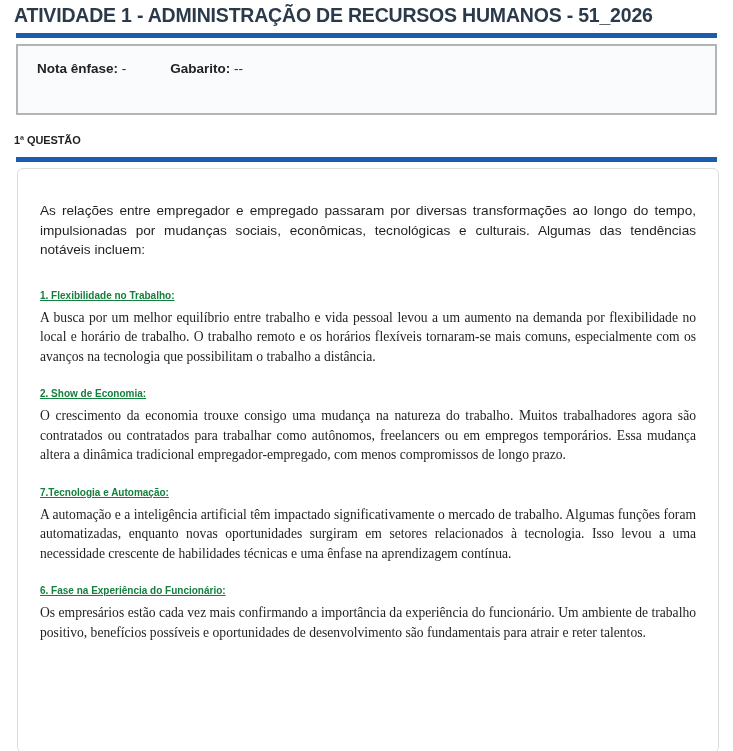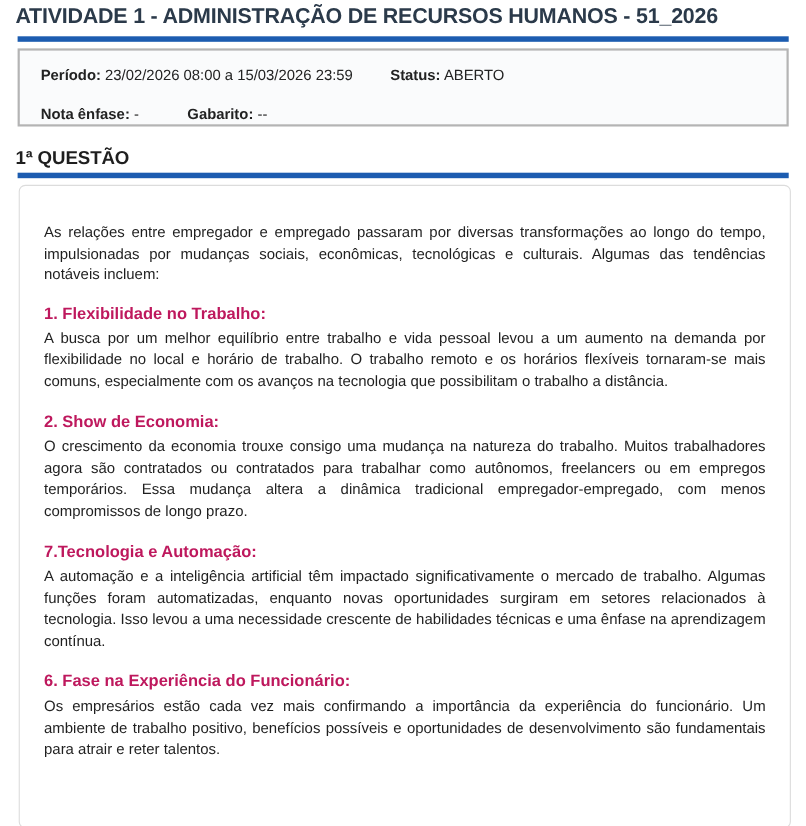--- a/index.html
+++ b/index.html
@@ -75,28 +75,28 @@
   }
   .info-line b {
     font-weight: bold;
   }
   .info-seg {
     display: inline-block;
   }
   .seg-periodo { min-width: 0; }
   .seg-status  { margin-left: 34px; }
   .seg-nota    { min-width: 0; }
-  .seg-gabarito{ margin-left: 44px; margin-top: 13px; }
+  .seg-gabarito{ margin-left: 44px; }
 
   
   .question-heading {
     position: absolute;
     left: 14px;
     top: 134px;
-    font-size: 17px;
+    font-size: 11px;
     font-weight: bold;
     color: #1f1f1f;
     letter-spacing: -0.1px;
   }
 
   
   .question-card {
     position: absolute;
     left: 17px;
     top: 168px;
@@ -111,58 +111,55 @@
   }
   .card-inner {
     padding: 32px 22px 0 22px;
   }
 
   .enunciado {
     font-size: 13.6px;
     line-height: 19.5px;
     text-align: justify;
     color: #1f1f1f;
-    margin: 0 0 16px 0;
+    margin: 0 0 26px 0;
   }
   .topic {
     margin: 0 0 18px 0;
   }
   .topic-title {
-    font-size: 15px;
+    font-size: 10px;
     font-weight: bold;
     line-height: 20px;
-    color: #be185d;
+    color: #15803d;
     margin: 0 0 2px 0;
+    text-decoration: underline;
   }
   .topic-body {
     font-size: 13.6px;
     line-height: 19.5px;
     text-align: justify;
     color: #1f1f1f;
     margin: 0;
+    font-family: Liberation Serif, serif;
   }
   .topic-last .topic-body {
     
   }
 </style>
 </head>
 <body>
 
 <div class="page">
 
   <div class="activity-title">ATIVIDADE 1 - ADMINISTRAÇÃO DE RECURSOS HUMANOS - 51_2026</div>
 
   <div class="rule-blue rule-title"></div>
 
   <div class="info-box">
-    <div class="info-line">
-      <span class="info-seg seg-periodo"><b>Período:</b>
-        <span>23/02/2026 08:00 a 15/03/2026 23:59</span></span><span class="info-seg seg-status"><b>Status:</b>
-        <span>ABERTO</span></span>
-    </div>
     <div class="info-line">
       <span class="info-seg seg-nota"><b>Nota ênfase:</b>
         <span>-</span></span><span class="info-seg seg-gabarito"><b>Gabarito:</b>
         <span>--</span></span>
     </div>
   </div>
 
   <div class="question-heading">1ª QUESTÃO</div>
 
   <div class="rule-blue rule-question"></div>

